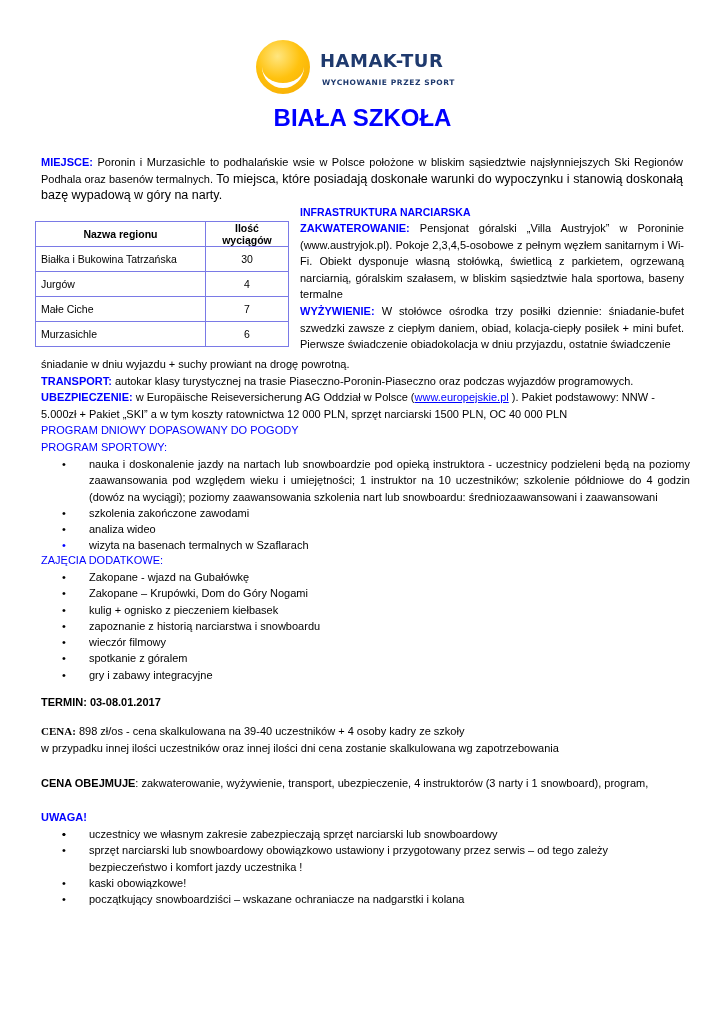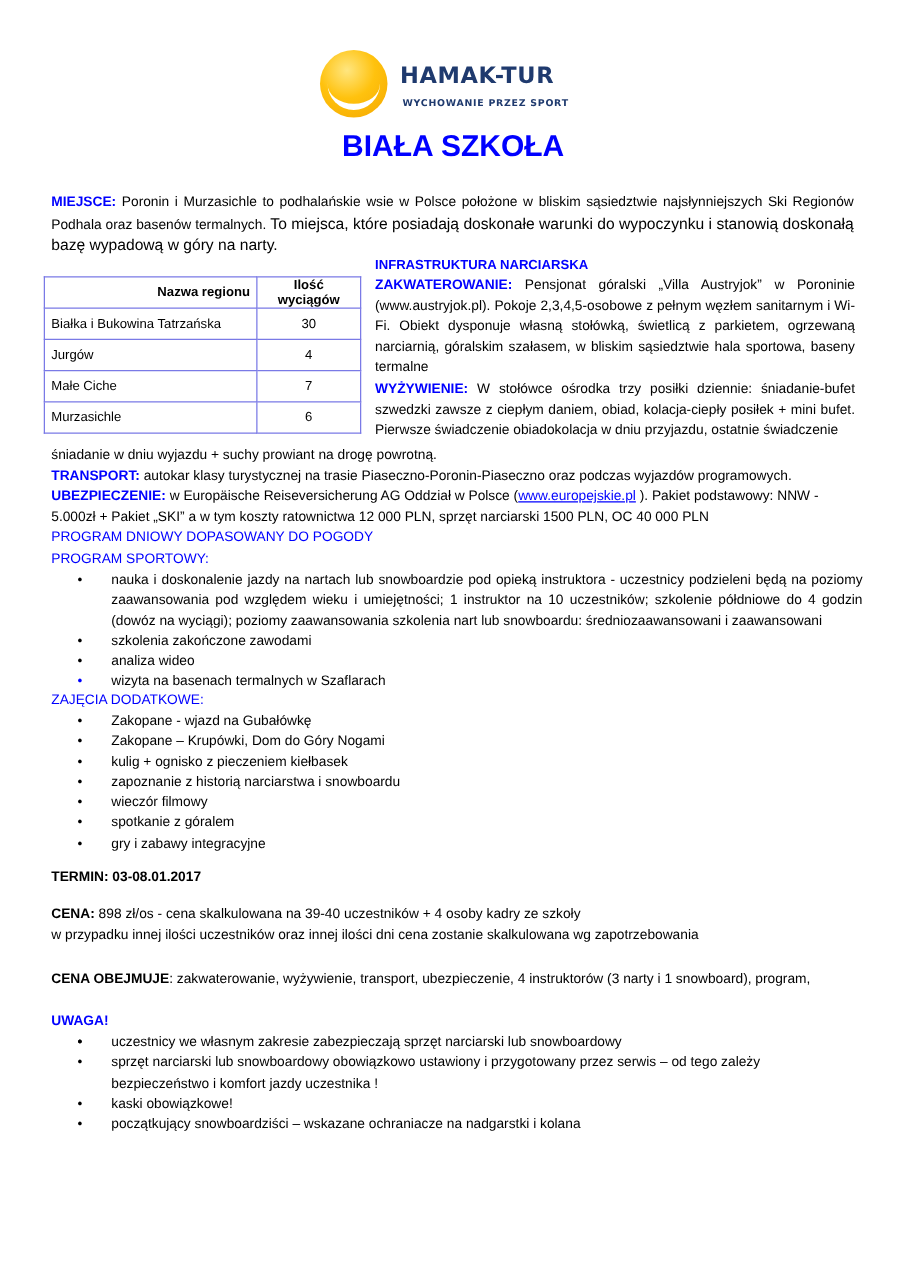--- a/index.html
+++ b/index.html
@@ -16,21 +16,21 @@
       font-size:7.5px; color:#1f3a6e; letter-spacing:0.6px; }
     .title { position:absolute; left:0; width:725px; top:104px; text-align:center;
       font-family:"Liberation Sans", sans-serif; font-weight:bold; font-size:24px; color:#0000ff; }
     .txt { position:absolute; font-family:"Liberation Sans", sans-serif; font-size:11px; line-height:16.5px; }
     .blue { color:#0000ff; font-weight:bold; }
     .bluen { color:#0000ff; }
     .just { text-align:justify; text-align-last:left; }
     table.reg { position:absolute; left:35px; top:221px; width:254px; border-collapse:collapse;
       font-family:"Liberation Sans", sans-serif; font-size:10.5px; }
     table.reg td, table.reg th { border:1px solid #7a7ae6; height:24px; padding:0 5px; }
-    table.reg th { font-weight:bold; text-align:right; }
+    table.reg th { font-weight:bold; text-align:center; }
     table.reg th.c2, table.reg td.c2 { text-align:center; width:72px; }
     ul.bl { position:absolute; margin:0; padding:0; list-style:none; font-size:11px; line-height:16.3px; }
     ul.bl li { position:relative; padding-left:27px; }
     ul.bl li .dot { position:absolute; left:0; top:0; }
     .bdot { color:#0000ff; }
     a.link { color:#0000ff; text-decoration:underline; }
   </style>
 </head>
 <body>
 
@@ -111,21 +111,21 @@
   <li><span class="dot">•</span><span>kulig + ognisko z pieczeniem kiełbasek</span></li>
   <li><span class="dot">•</span><span>zapoznanie z historią narciarstwa i snowboardu</span></li>
   <li><span class="dot">•</span><span>wieczór filmowy</span></li>
   <li><span class="dot">•</span><span>spotkanie z góralem</span></li>
   <li><span class="dot">•</span><span>gry i zabawy integracyjne</span></li>
 </ul>
 
 <div class="txt" style="left:41px; top:694px; font-weight:bold;">TERMIN: 03-08.01.2017</div>
 
 <div class="txt" style="left:41px; top:723px; width:660px;">
-  <span style="font-weight:bold;">CENA:</span><span> 898 zł/os - cena skalkulowana na 39-40 uczestników + 4 osoby kadry ze szkoły</span>
+  <span style="font-weight:bold;font-family:Liberation Serif, serif;">CENA:</span><span> 898 zł/os - cena skalkulowana na 39-40 uczestników + 4 osoby kadry ze szkoły</span>
 </div>
 <div class="txt" style="left:41px; top:740px; width:660px;">w przypadku innej ilości uczestników oraz innej ilości dni cena zostanie skalkulowana wg zapotrzebowania</div>
 
 <div class="txt" style="left:41px; top:775px; width:670px;">
   <span style="font-weight:bold;">CENA OBEJMUJE</span><span>: zakwaterowanie, wyżywienie, transport, ubezpieczenie, 4 instruktorów (3 narty i 1 snowboard), program,</span>
 </div>
 
 <div class="txt blue" style="left:41px; top:809px;">UWAGA!</div>
 
 <ul class="bl" style="left:62px; top:826px; width:600px;">

